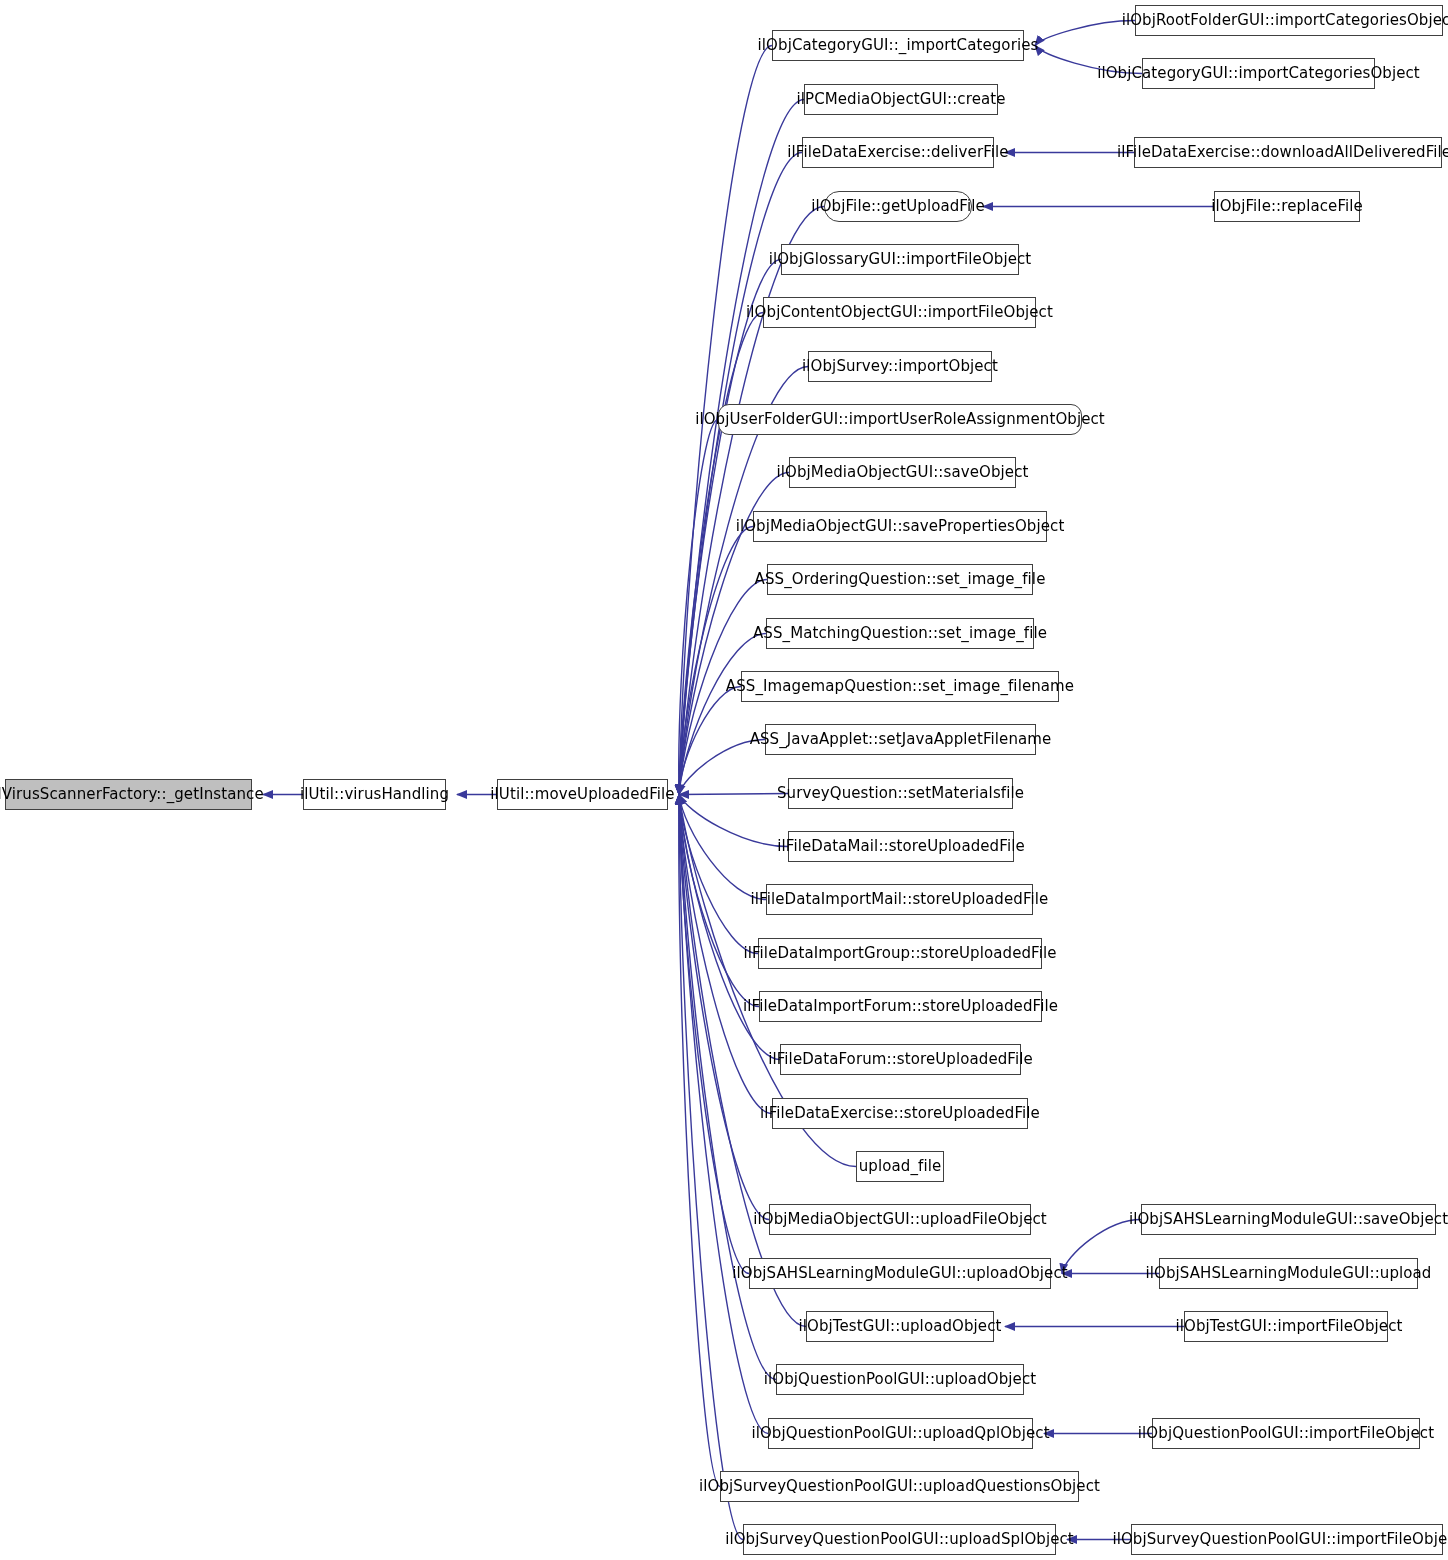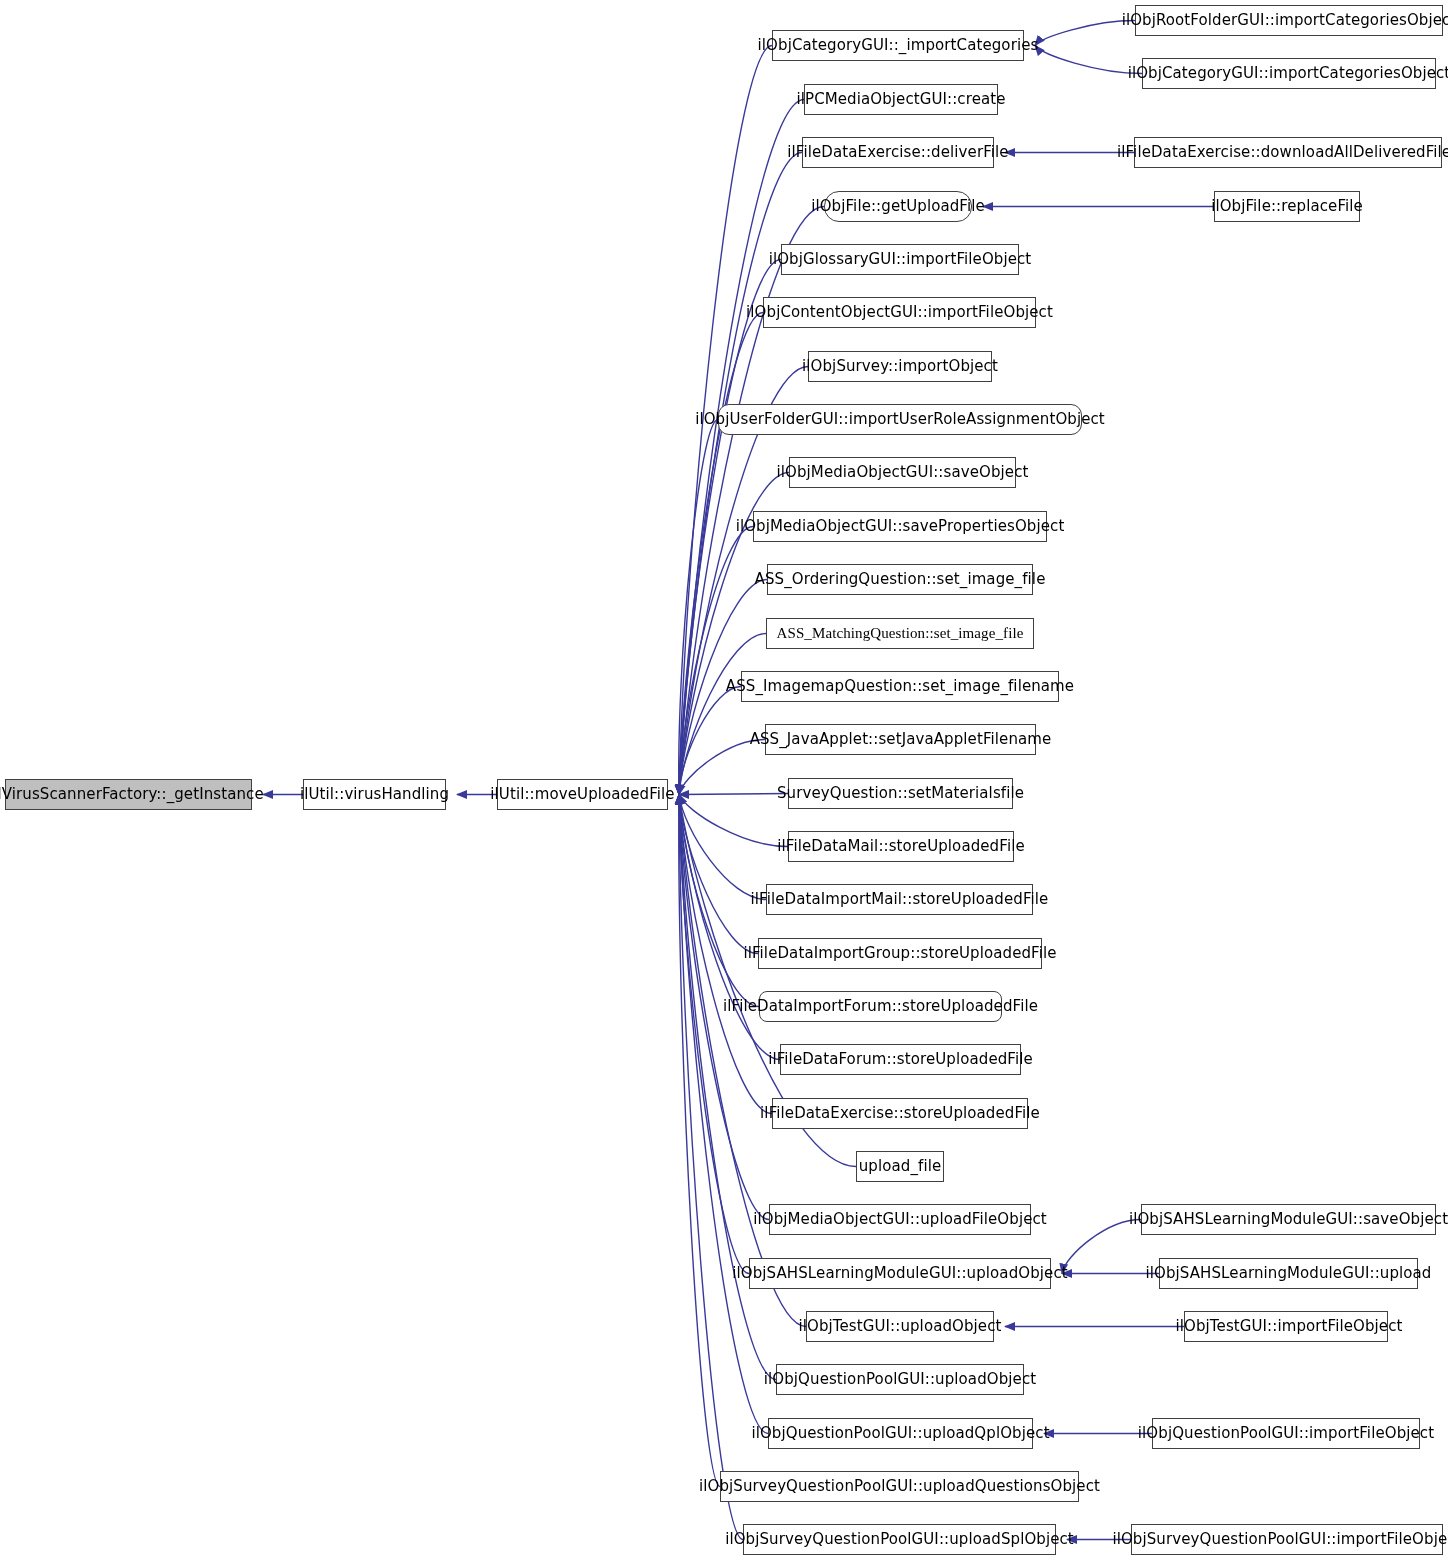--- a/index.html
+++ b/index.html
@@ -134,42 +134,42 @@
       </div>
       <div class="node" style="left: 789px; top: 457px; width: 227px;">
         <span>ilObjMediaObjectGUI::saveObject</span>
       </div>
       <div class="node" style="left: 753px; top: 511px; width: 294px;">
         <span>ilObjMediaObjectGUI::savePropertiesObject</span>
       </div>
       <div class="node" style="left: 767px; top: 564px; width: 266px;">
         <span>ASS_OrderingQuestion::set_image_file</span>
       </div>
-      <div class="node" style="left: 766px; top: 618px; width: 268px; font-family: Liberation Serif, serif;">
+      <div class="node" style="left: 766px; top: 618px; width: 268px;">
         <span>ASS_MatchingQuestion::set_image_file</span>
       </div>
       <div class="node" style="left: 741px; top: 671px; width: 318px;">
         <span>ASS_ImagemapQuestion::set_image_filename</span>
       </div>
       <div class="node" style="left: 765px; top: 724px; width: 271px;">
         <span>ASS_JavaApplet::setJavaAppletFilename</span>
       </div>
       <div class="node" style="left: 788px; top: 778px; width: 225px;">
         <span>SurveyQuestion::setMaterialsfile</span>
       </div>
       <div class="node" style="left: 788px; top: 831px; width: 226px;">
         <span>ilFileDataMail::storeUploadedFile</span>
       </div>
       <div class="node" style="left: 766px; top: 884px; width: 267px;">
         <span>ilFileDataImportMail::storeUploadedFile</span>
       </div>
       <div class="node" style="left: 758px; top: 938px; width: 284px;">
         <span>ilFileDataImportGroup::storeUploadedFile</span>
       </div>
-      <div class="node" style="left: 759px; top: 991px; width: 243px; border-radius: 8px;">
+      <div class="node" style="left: 759px; top: 991px; width: 283px;">
         <span>ilFileDataImportForum::storeUploadedFile</span>
       </div>
       <div class="node" style="left: 780px; top: 1044px; width: 241px;">
         <span>ilFileDataForum::storeUploadedFile</span>
       </div>
       <div class="node" style="left: 772px; top: 1098px; width: 256px;">
         <span>ilFileDataExercise::storeUploadedFile</span>
       </div>
       <div class="node" style="left: 856px; top: 1151px; width: 88px;">
         <span>upload_file</span>
@@ -191,21 +191,21 @@
       </div>
       <div class="node" style="left: 720px; top: 1471px; width: 359px;">
         <span>ilObjSurveyQuestionPoolGUI::uploadQuestionsObject</span>
       </div>
       <div class="node" style="left: 743px; top: 1524px; width: 313px;">
         <span>ilObjSurveyQuestionPoolGUI::uploadSplObject</span>
       </div>
       <div class="node" style="left: 1135px; top: 5px; width: 308px;">
         <span>ilObjRootFolderGUI::importCategoriesObject</span>
       </div>
-      <div class="node" style="left: 1142px; top: 58px; width: 294px;">
+      <div class="node" style="left: 1142px; top: 58px; width: 233px;">
         <span>ilObjCategoryGUI::importCategoriesObject</span>
       </div>
       <div class="node" style="left: 1134px; top: 137px; width: 308px;">
         <span>ilFileDataExercise::downloadAllDeliveredFiles</span>
       </div>
       <div class="node" style="left: 1214px; top: 191px; width: 146px;">
         <span>ilObjFile::replaceFile</span>
       </div>
       <div class="node" style="left: 1141px; top: 1204px; width: 295px;">
         <span>ilObjSAHSLearningModuleGUI::saveObject</span>

